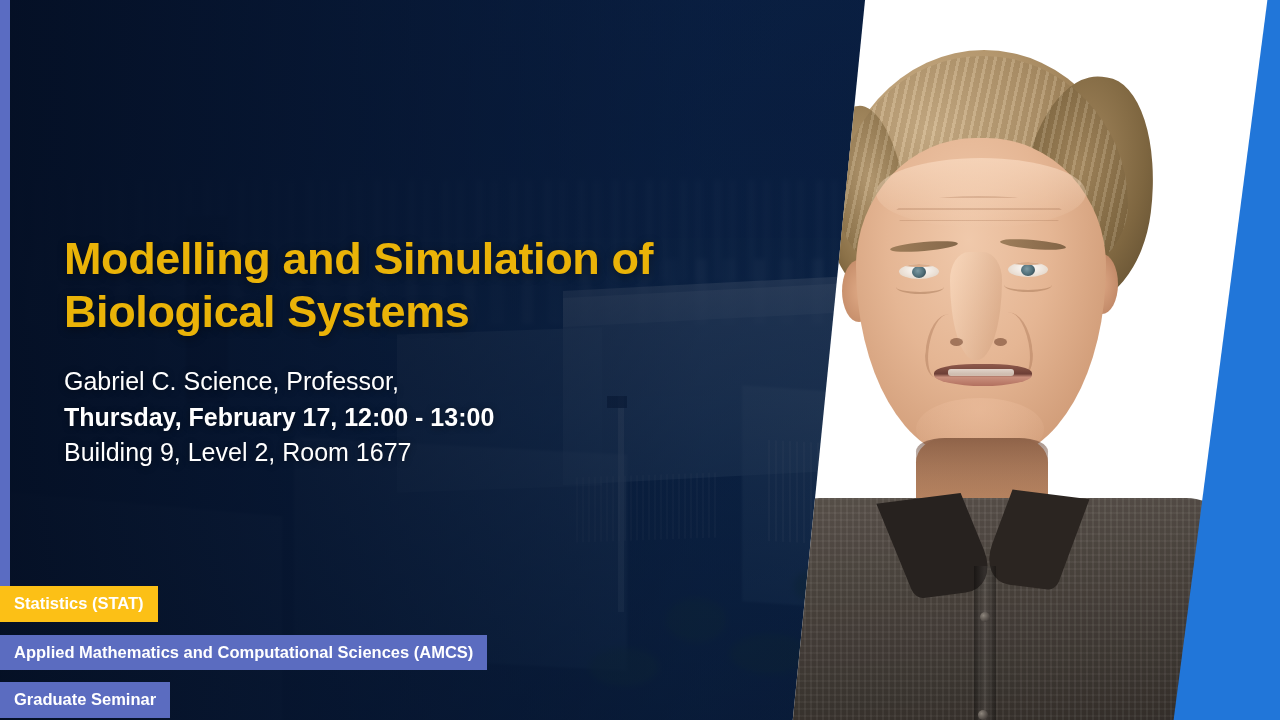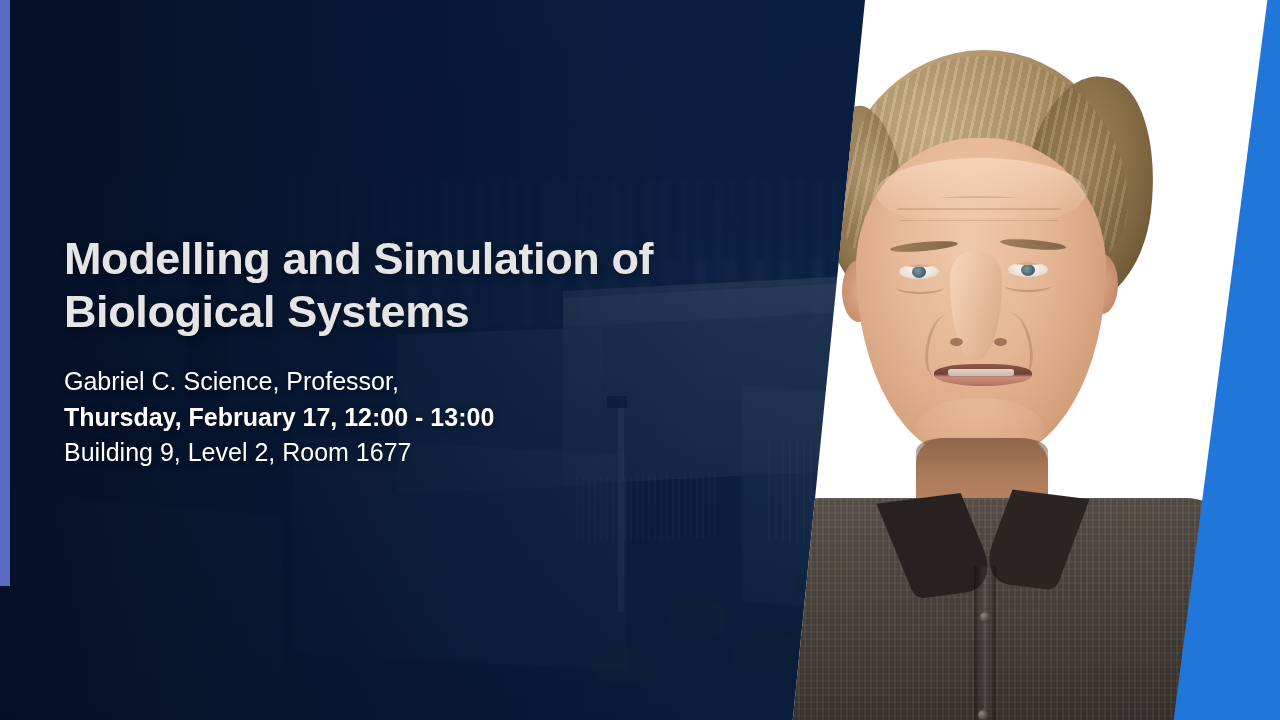--- a/index.html
+++ b/index.html
@@ -289,21 +289,21 @@
   
   .blue-stripe{
     position:absolute;right:0;top:0;width:140px;height:720px;
     background:#2176d9;
     clip-path:polygon(91% 0%, 100% 0%, 100% 100%, 24% 100%);
   }
 
   
   .content{position:absolute;left:64px;top:232px;width:700px;}
   .title{
-    color:#e5e5e5;font-weight:700;font-size:45px;line-height:1.18;
+    color:#eab308;font-weight:700;font-size:45px;line-height:1.18;
     letter-spacing:-.4px;margin:0 0 26px 0;
     text-shadow:0 2px 10px rgba(0,0,0,.45);
   }
   .meta{color:#ffffff;font-size:25px;line-height:1.42;
     text-shadow:0 1px 7px rgba(0,0,0,.45);}
   .meta .bold{font-weight:700;}
 
   
   .tags{position:absolute;left:0;top:586px;}
   .tag{
@@ -397,14 +397,27 @@
 
   <div class="content">
     <h1 class="title">Modelling and Simulation of Biological Systems</h1>
     <div class="meta">
       <div>Gabriel C. Science, Professor,</div>
       <div class="bold">Thursday, February 17, 12:00 - 13:00</div>
       <div>Building 9, Level 2, Room 1677</div>
     </div>
   </div>
 
+  <div class="tags">
+    <div class="tag-row">
+      <span class="tag tag-stat">Statistics (STAT)</span>
+    </div>
+    <div class="gap-a"></div>
+    <div class="tag-row">
+      <span class="tag tag-amcs">Applied Mathematics and Computational Sciences (AMCS)</span>
+    </div>
+    <div class="gap-b"></div>
+    <div class="tag-row">
+      <span class="tag tag-grad">Graduate Seminar</span>
+    </div>
+  </div>
 
 </div>
 
 </body></html>

